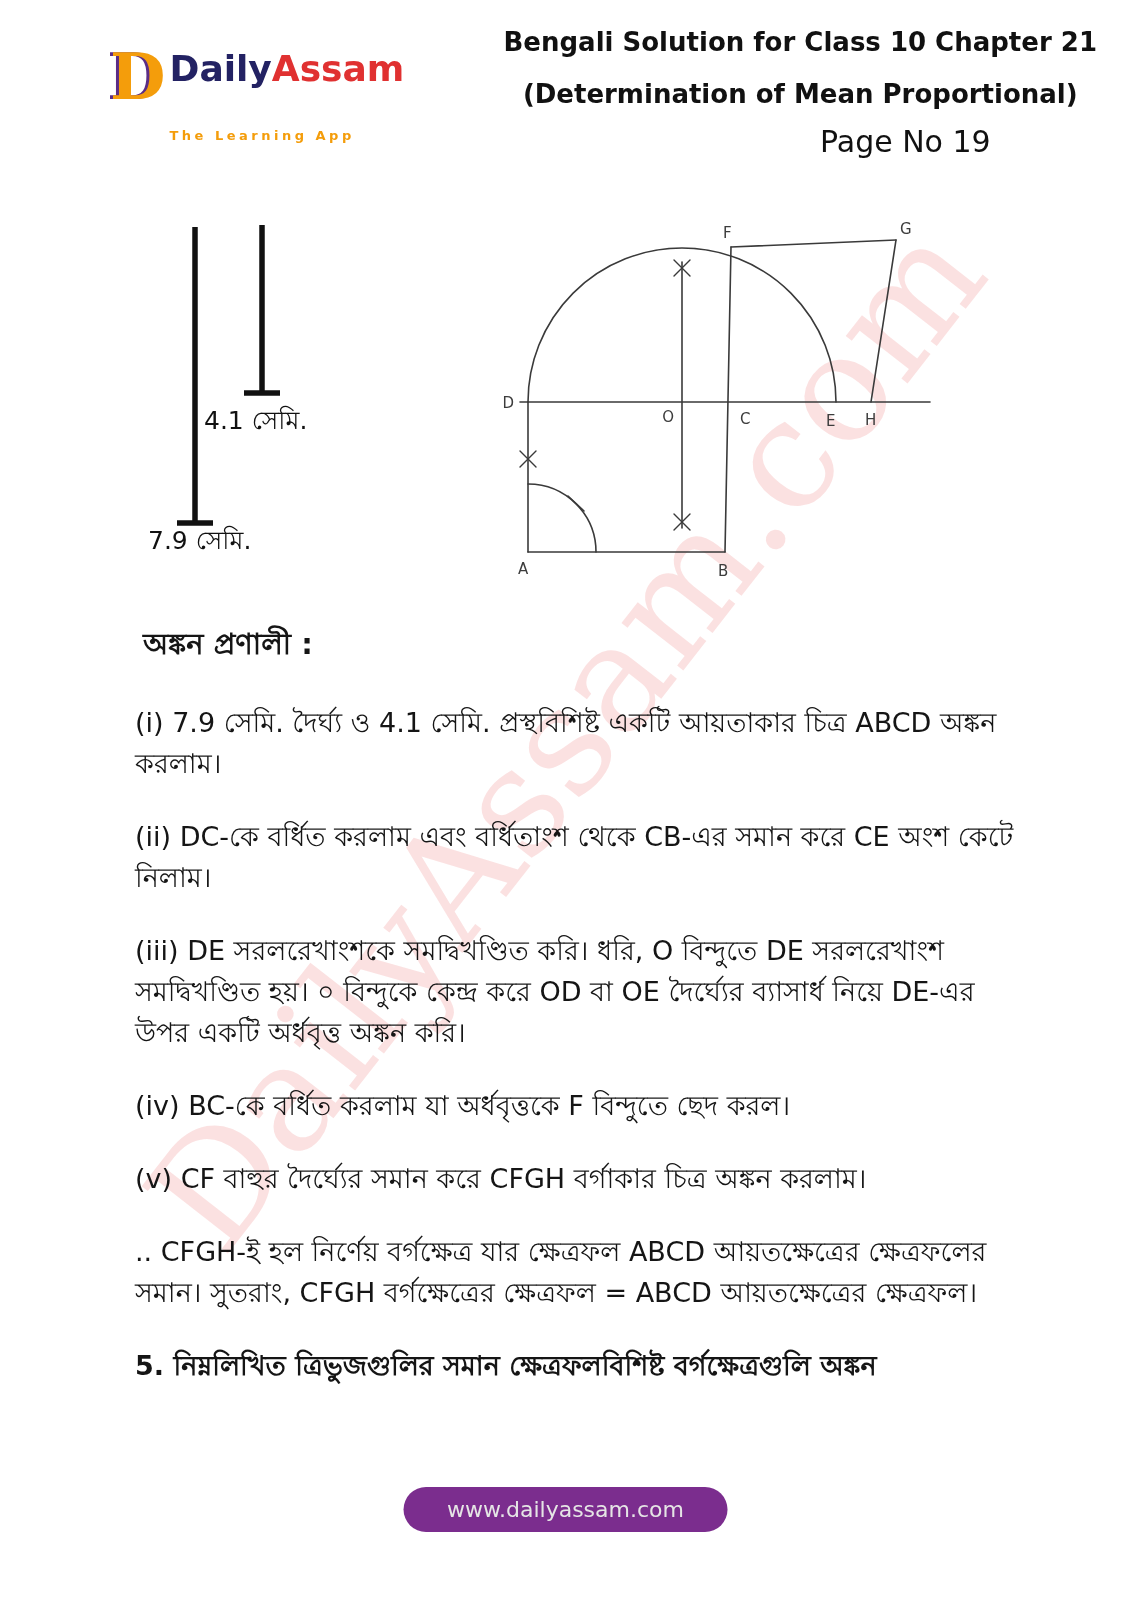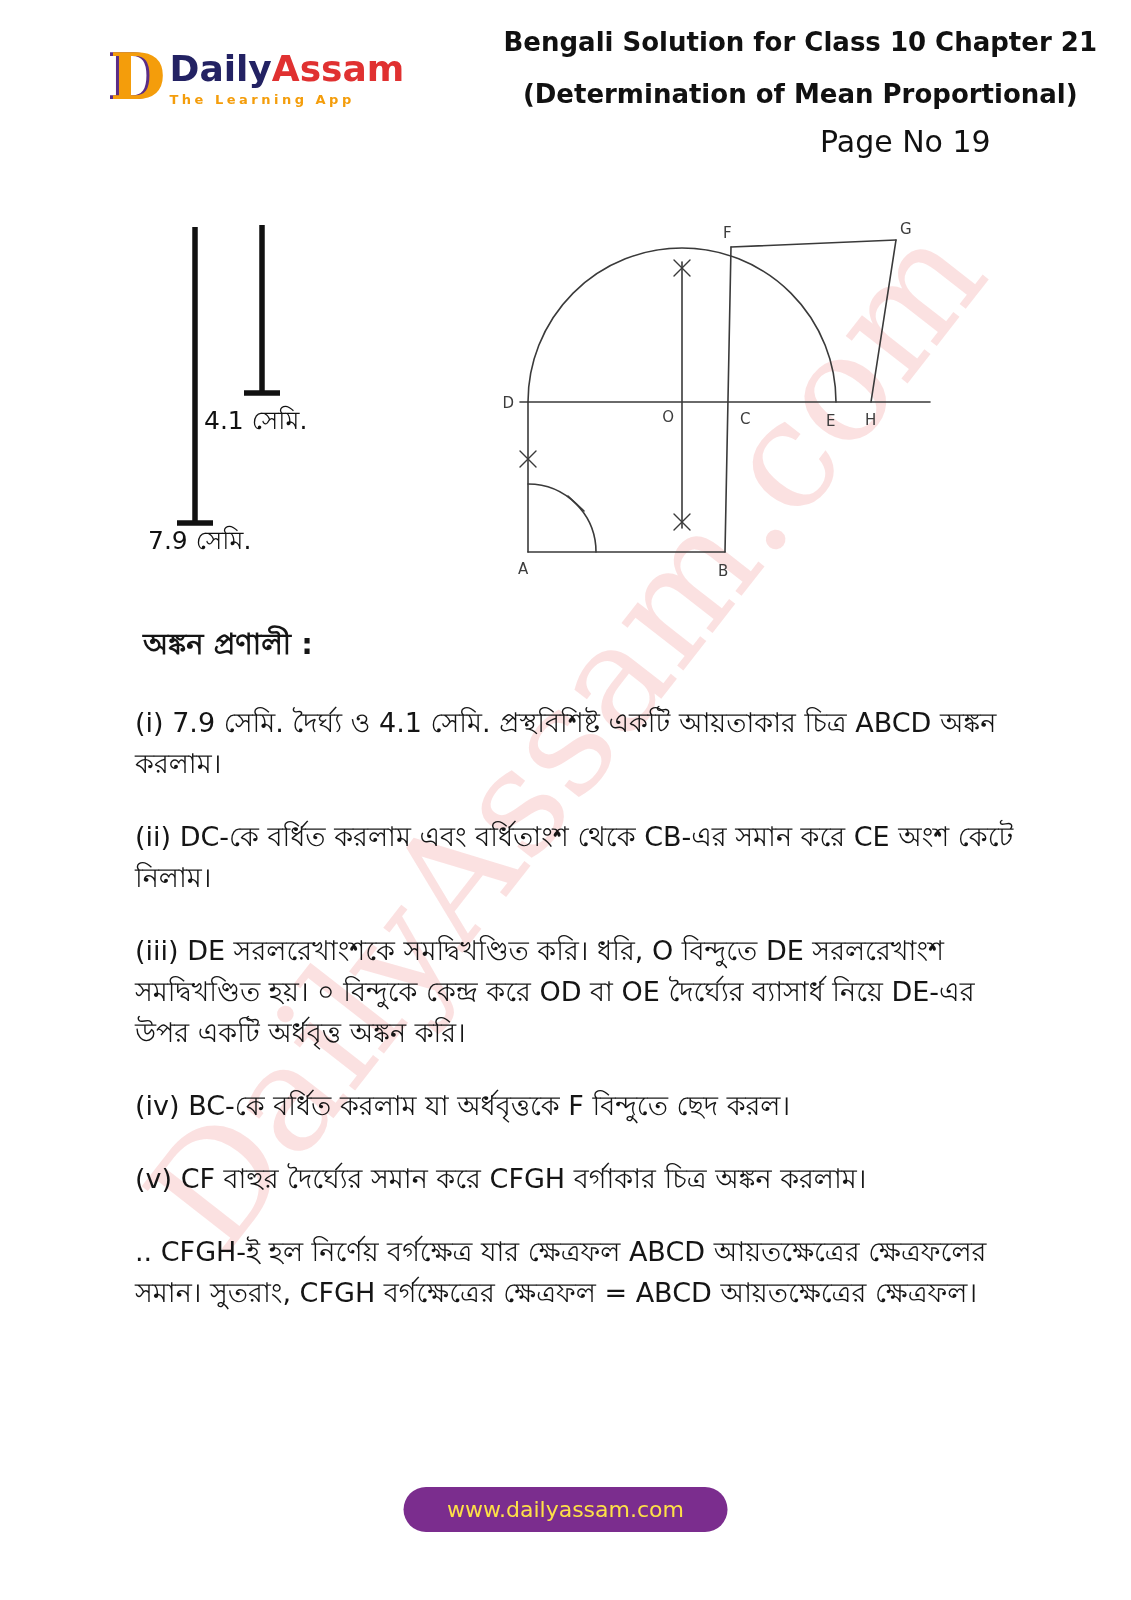--- a/index.html
+++ b/index.html
@@ -27,21 +27,21 @@
 
   
   .logo { position:absolute; left:110px; top:50px; display:flex; align-items:flex-start; z-index:2; }
   .logo-initial {
     font-family:"DejaVu Serif", serif;
     font-size:64px; font-weight:700; line-height:0.85;
     color:#f49d0b;
     margin-right:4px;
     text-shadow:-3px 0 0 #5b2d86;
   }
-  .logo-textblock { display:flex; flex-direction:column; }
+  .logo-textblock { display:flex; flex-direction:column;gap:36px; }
   .logo-name { font-size:36px; font-weight:700; line-height:1.05; }
   .logo-daily { color:#232263; }
   .logo-assam { color:#e03131; }
   .logo-tagline {
     margin-top:4px;
     font-size:13px; font-weight:700;
     letter-spacing:3.5px;
     color:#f49d0b;
   }
 
@@ -77,21 +77,21 @@
   .content .question-heading { font-weight:700; margin:6px 0 0 0; }
 
   
   .footer-pill {
     position:absolute; left:50%; top:1487px;
     transform:translateX(-50%);
     background:#7b2d8e;
     border-radius:24px;
     padding:10px 44px;
     font-size:22px;
-    color:#fde047;
+    color:#e5e5e5;
     z-index:2;
     white-space:nowrap;
   }
 </style>
 </head>
 <body>
 
 <div class="page">
 
   <div class="watermark">DailyAssam.com</div>
@@ -164,17 +164,18 @@
   </svg>
 
   <div class="content">
     <div class="section-heading">অঙ্কন প্রণালী :</div>
     <p>(i) 7.9 সেমি. দৈর্ঘ্য ও 4.1 সেমি. প্রস্থবিশিষ্ট একটি আয়তাকার চিত্র ABCD অঙ্কন করলাম।</p>
     <p>(ii) DC-কে বর্ধিত করলাম এবং বর্ধিতাংশ থেকে CB-এর সমান করে CE অংশ কেটে নিলাম।</p>
     <p>(iii) DE সরলরেখাংশকে সমদ্বিখণ্ডিত করি। ধরি, O বিন্দুতে DE সরলরেখাংশ সমদ্বিখণ্ডিত হয়। ০ বিন্দুকে কেন্দ্র করে OD বা OE দৈর্ঘ্যের ব্যাসার্ধ নিয়ে DE-এর উপর একটি অর্ধবৃত্ত অঙ্কন করি।</p>
     <p>(iv) BC-কে বর্ধিত করলাম যা অর্ধবৃত্তকে F বিন্দুতে ছেদ করল।</p>
     <p>(v) CF বাহুর দৈর্ঘ্যের সমান করে CFGH বর্গাকার চিত্র অঙ্কন করলাম।</p>
     <p>.. CFGH-ই হল নির্ণেয় বর্গক্ষেত্র যার ক্ষেত্রফল ABCD আয়তক্ষেত্রের ক্ষেত্রফলের সমান। সুতরাং, CFGH বর্গক্ষেত্রের ক্ষেত্রফল = ABCD আয়তক্ষেত্রের ক্ষেত্রফল।</p>
+    <p class="question-heading">5. নিম্নলিখিত ত্রিভুজগুলির সমান ক্ষেত্রফলবিশিষ্ট বর্গক্ষেত্রগুলি অঙ্কন</p>
   </div>
 
   <div class="footer-pill">www.dailyassam.com</div>
 
 </div>
 
 </body></html>

